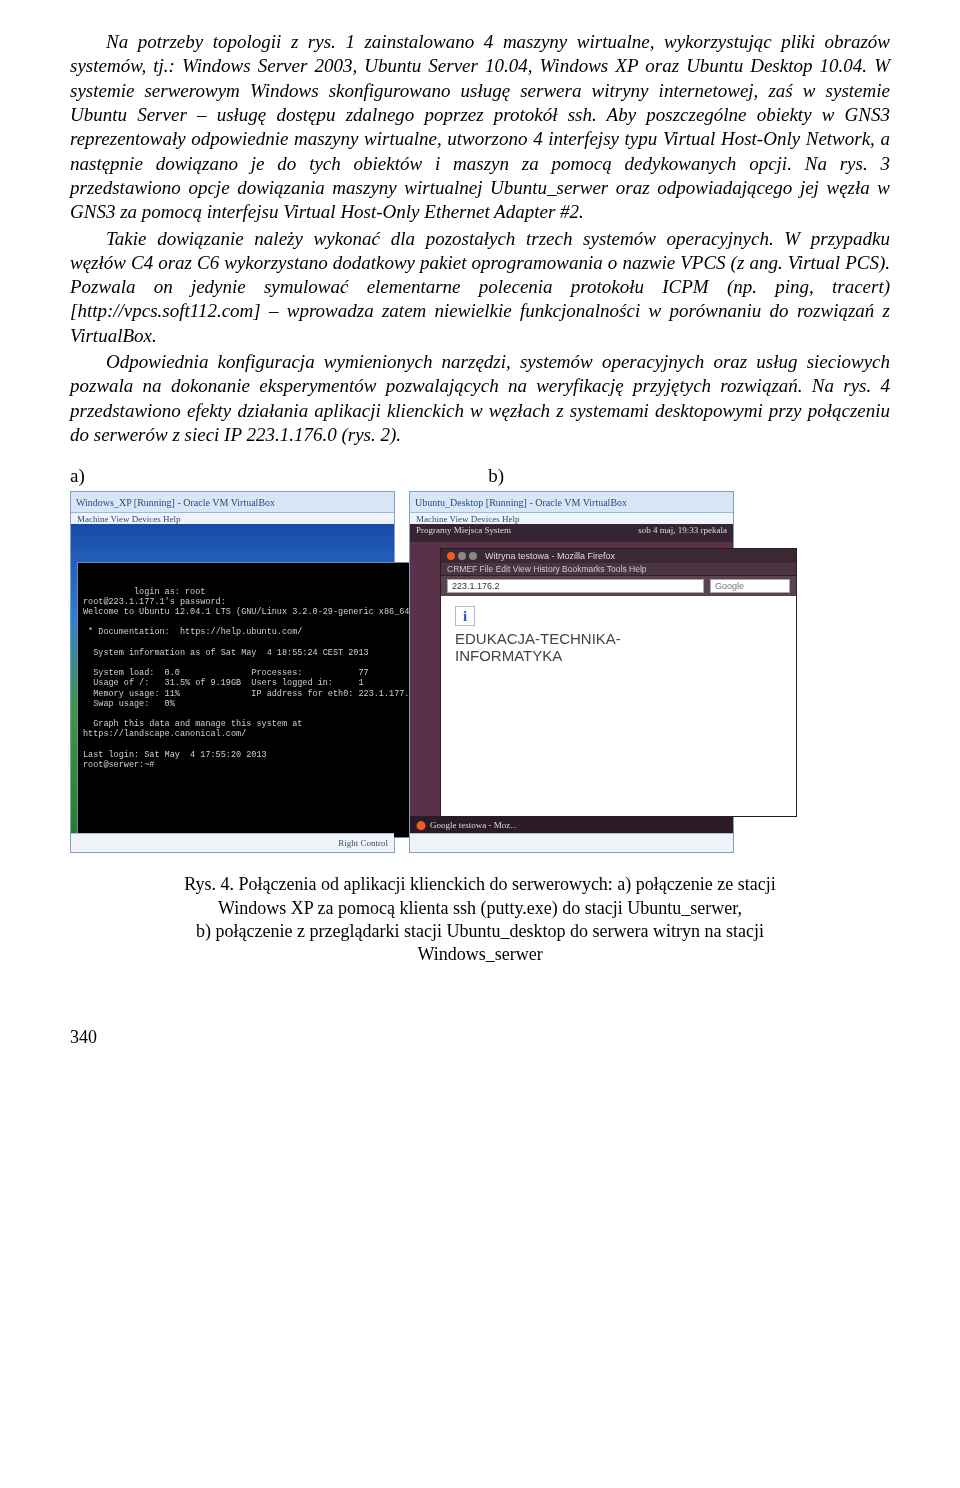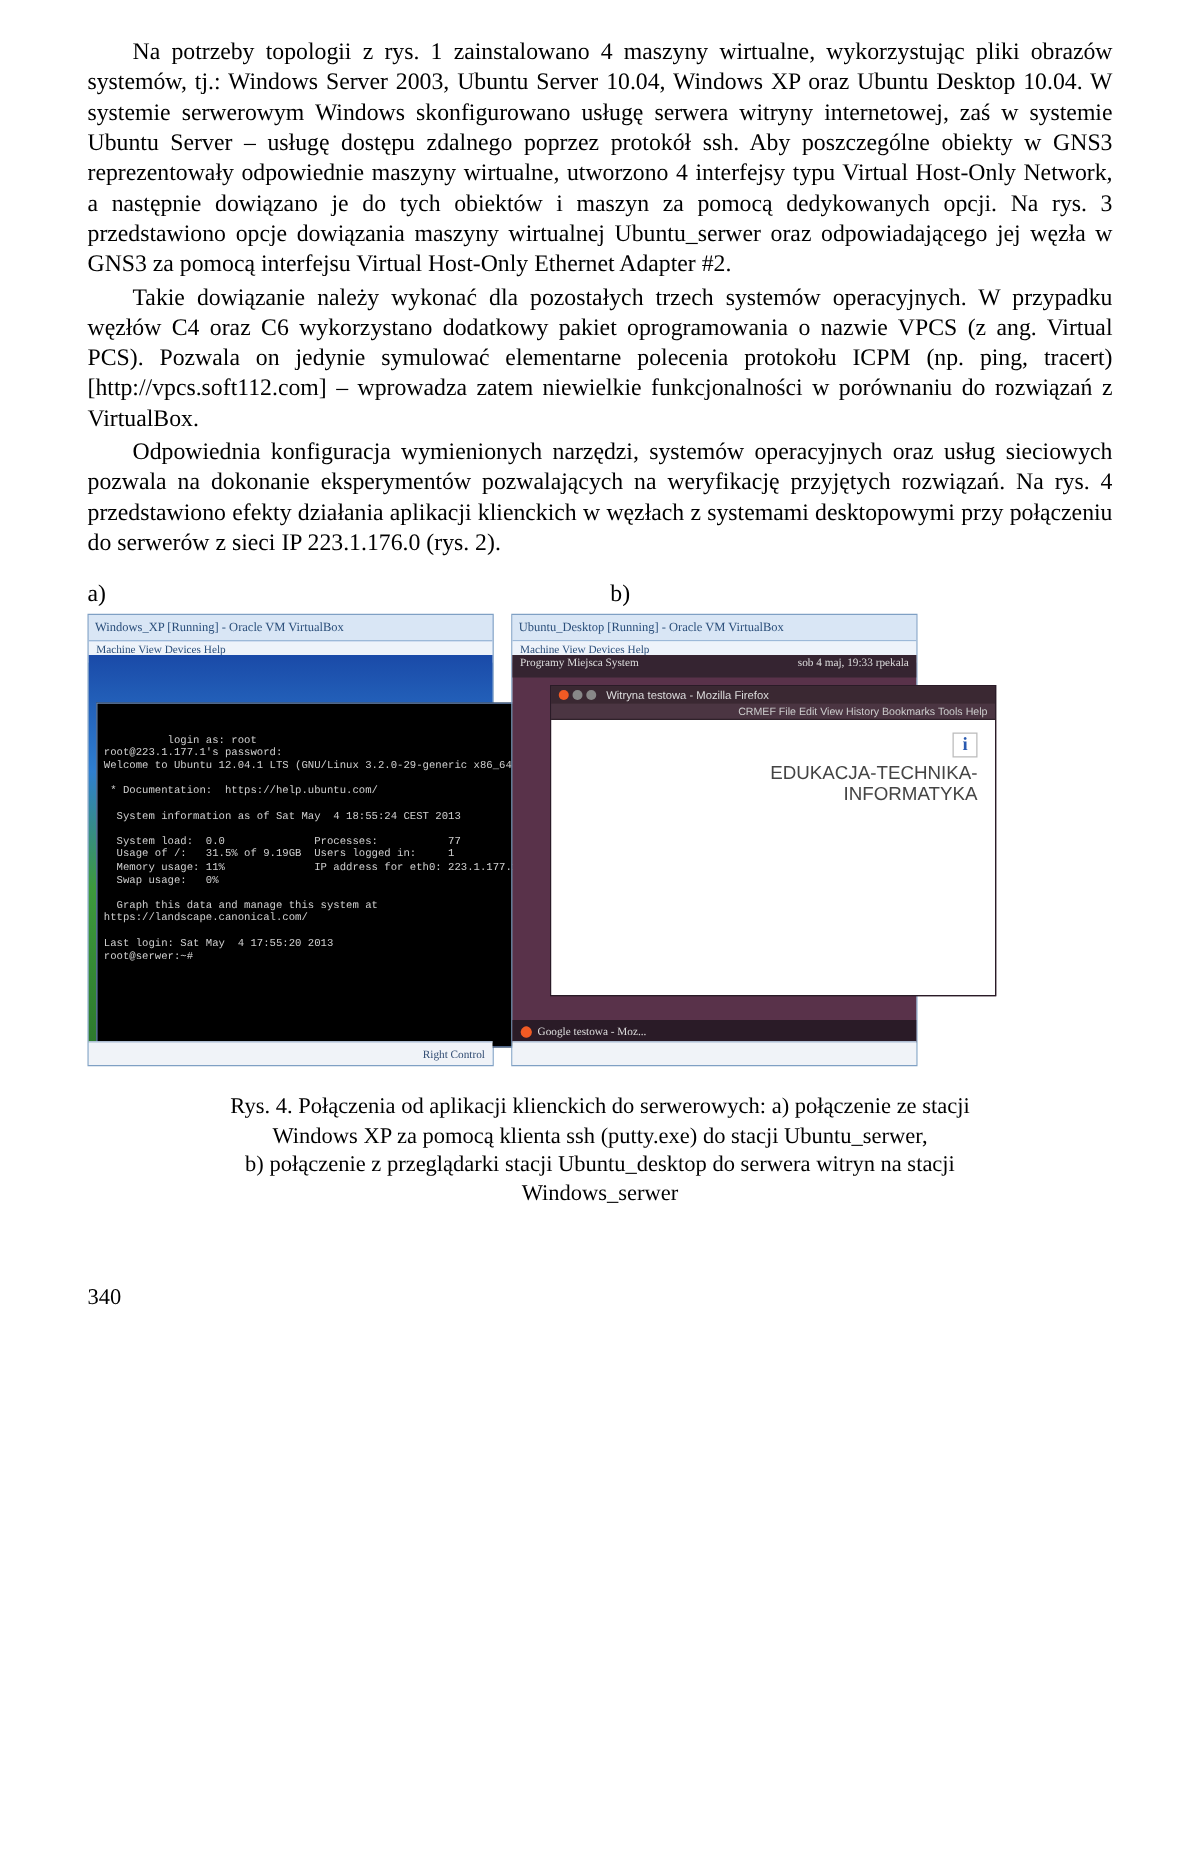--- a/index.html
+++ b/index.html
@@ -12,20 +12,21 @@
   }
   .page {
     padding: 30px 70px 30px 70px;
   }
   .para {
     font-size: 19px;
     line-height: 1.28;
     text-align: justify;
     margin: 0 0 2px 0;
     text-indent: 36px;
+    font-style: italic;
   }
   .labels-row {
     display: flex;
     justify-content: space-between;
     font-size: 19px;
     margin-top: 18px;
     margin-bottom: 4px;
   }
   .labels-row .lab { width: 49%; }
   .labels-row .lab.b { padding-left: 8px; }
@@ -95,21 +96,20 @@
     display: flex;
     align-items: center;
     justify-content: flex-end;
     padding: 0 6px;
     gap: 4px;
   }
   .ubuntu-desktop {
     position: absolute;
     top: 32px; left: 0; right: 0; bottom: 18px;
     background: #59324a;
-    text-align: right;
   }
   .ubuntu-top {
     height: 16px;
     background: #352431;
     color: #ddd;
     font-size: 9px;
     padding: 1px 6px;
     display: flex;
     justify-content: space-between;
   }
@@ -271,20 +271,24 @@
         <div class="firefox">
           <div class="ff-title">
             <span class="ff-dots">
               <b style="background:#f15a24"></b>
               <b style="background:#888"></b>
               <b style="background:#888"></b>
             </span>
             <span>Witryna testowa - Mozilla Firefox</span>
           </div>
           <div class="ff-menu">CRMEF  File  Edit  View  History  Bookmarks  Tools  Help</div>
+          <div class="ff-url">
+            <div class="field">223.1.176.2</div>
+            <div class="search">Google</div>
+          </div>
           <div class="ff-body">
             <div class="info">i</div>
             <div>EDUKACJA-TECHNIKA-</div>
             <div>INFORMATYKA</div>
           </div>
         </div>
         <div class="ubuntu-task">
           <span style="color:#f15a24">⬤</span>
           <span>Google testowa - Moz...</span>
         </div>

